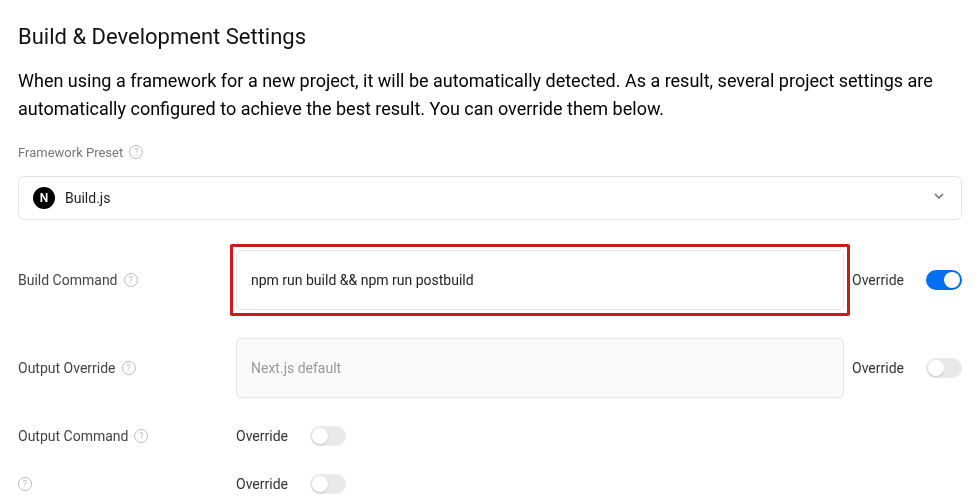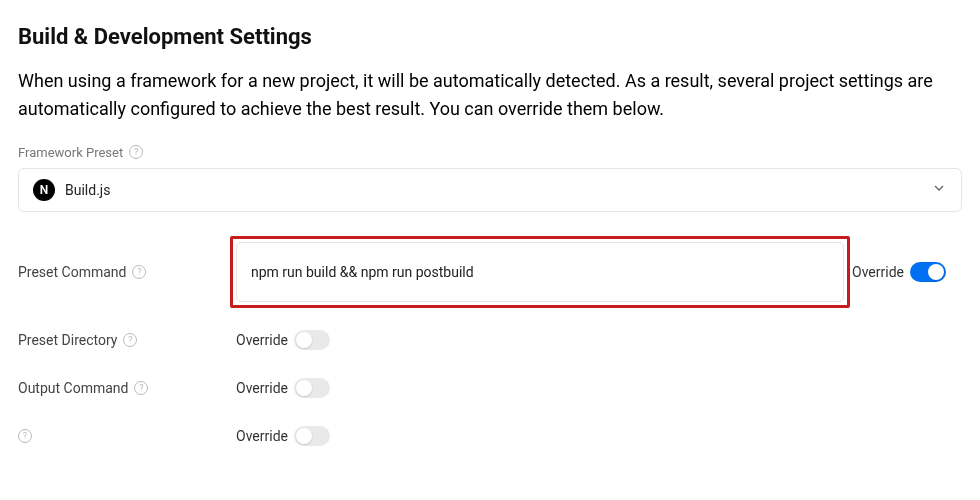--- a/index.html
+++ b/index.html
@@ -9,34 +9,34 @@
     }
     body {
       font-family: -apple-system, BlinkMacSystemFont, "Segoe UI", Roboto, Helvetica, Arial, sans-serif;
       background: #ffffff;
       color: #171717;
       padding: 24px 18px;
       width: 980px;
     }
     .page-title {
       font-size: 22px;
-      font-weight: 700;
+      font-weight: 400;
       margin-bottom: 18px;
       color: #111;
     }
     .description {
       font-size: 18px;
       color: #000000;
       line-height: 1.55;
       margin-bottom: 22px;
     }
     .section-label {
       font-size: 13px;
       color: #777;
-      margin-bottom: 8px;
+      margin-bottom: 16px;
       display: flex;
       align-items: center;
       gap: 6px;
     }
     .preset-select {
       width: 100%;
       border: 1px solid #e5e5e5;
       border-radius: 6px;
       padding: 10px 14px;
       display: flex;
@@ -126,21 +126,21 @@
       bottom: -6px;
       border: 3px solid #c81b1b;
       pointer-events: none;
       border-radius: 2px;
     }
     .override-group {
       display: flex;
       align-items: center;
       gap: 6px;
       width: 110px;
-      justify-content: flex-start;
+      justify-content: space-between;
       flex-shrink: 0;
     }
     .override-label {
       font-size: 14px;
       color: #333;
     }
     .toggle {
       width: 36px;
       height: 20px;
       border-radius: 999px;
@@ -190,39 +190,42 @@
   </div>
   <span class="chevron-down">
     <svg width="16" height="16" viewBox="0 0 24 24" fill="none" stroke="currentColor" stroke-width="2">
         <polyline points="6 9 12 15 18 9"></polyline>
       </svg>
   </span>
 </div>
 
 <div class="setting-row">
   <div class="setting-label">
-    <span>Preset Command</span>
+    <span>Build Command</span>
     <span class="help-icon">?</span>
   </div>
   <div class="input-wrap">
     <input type="text" class="setting-input" value="npm run build &amp;&amp; npm run postbuild" style="">
     <div class="highlight-box"></div>
   </div>
   <div class="override-group">
     <span class="override-label">Override</span>
     <div class="toggle on">
         <div class="toggle-knob"></div>
       </div>
   </div>
 </div>
 
 <div class="setting-row">
   <div class="setting-label">
-    <span>Preset Directory</span>
-    <span class="help-icon">?</span>
+    <span>Output Override</span>
+    <span class="help-icon">?</span>
+  </div>
+  <div class="input-wrap">
+    <input type="text" class="setting-input" disabled="" placeholder="Next.js default" style="">
   </div>
   <div class="override-group">
     <span class="override-label">Override</span>
     <div class="toggle off">
         <div class="toggle-knob"></div>
       </div>
   </div>
 </div>
 
 <div class="setting-row">

